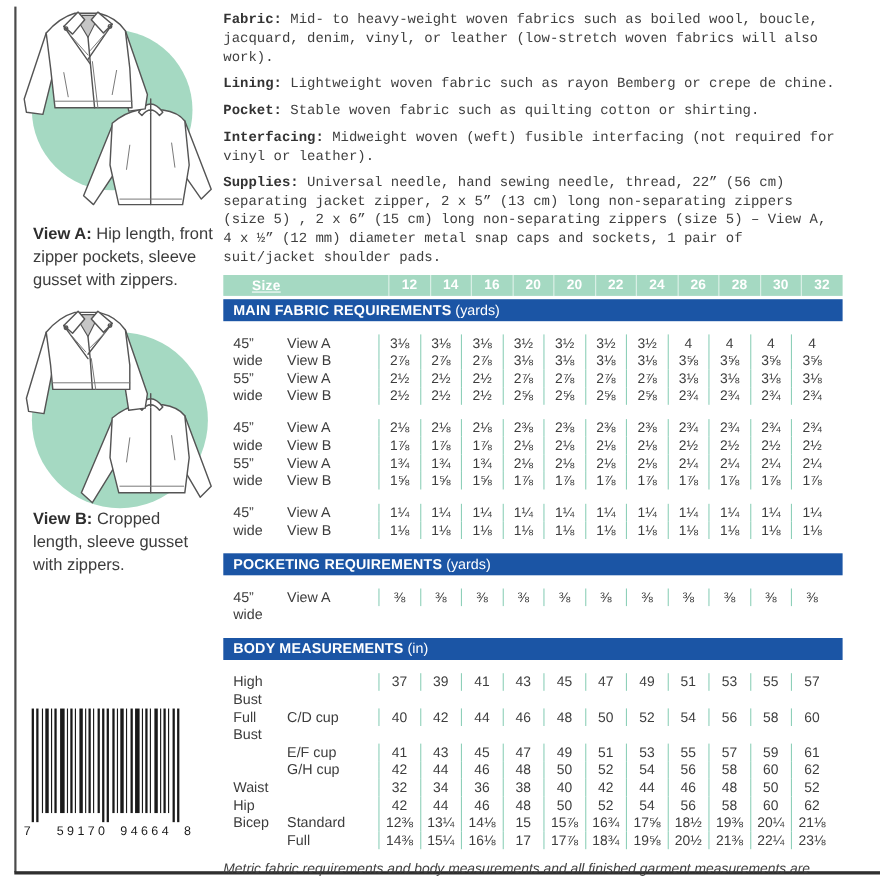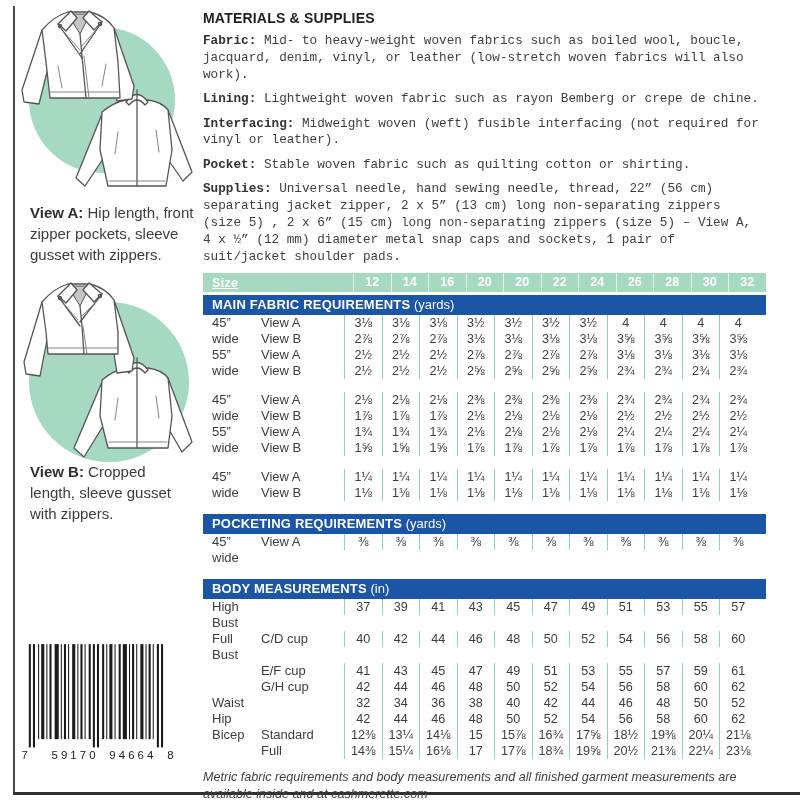--- a/index.html
+++ b/index.html
@@ -34,25 +34,25 @@
   .barcode-wrap text{font-family:"Liberation Sans","DejaVu Sans",sans-serif;font-size:11px;fill:#1a1a1a;}
 
   
   .right-col{position:absolute;left:203px;top:10px;width:563px;}
   .mat-title{font-size:14px;font-weight:bold;color:#1f1f1f;letter-spacing:.2px;margin-bottom:7px;}
   .mat-item{font-size:12.7px;line-height:1.33;margin-bottom:7.5px;color:#3f3f3f;font-family:Liberation Mono, monospace;}
   .mat-item .mat-label{font-weight:bold;color:#333;}
 
   .tables-area{margin-top:6px;}
   .size-bar{display:flex;height:19px;background:var(--mint);color:#fff;font-weight:bold;font-size:12.5px;align-items:center;}
-  .size-label{width:150px;padding-left:9px;letter-spacing:.3px;text-decoration:underline;}
+  .size-label{width:150px;padding-left:26px;letter-spacing:.3px;text-decoration:underline;}
   .size-cell{width:37.5px;text-align:center;border-left:1px solid rgba(255,255,255,.65);line-height:19px;}
 
   .tbl-section{margin-top:3px;}
-  .sec-header{background:var(--blue);color:#fff;height:20px;line-height:20px;padding-left:9px;font-size:13px;margin-bottom:0;}
+  .sec-header{background:var(--blue);color:#fff;height:20px;line-height:20px;padding-left:9px;font-size:13px;margin-bottom:12px;}
   .sec-title{font-weight:bold;letter-spacing:.2px;}
   .sec-unit{font-weight:normal;}
   .tbl-section + .tbl-section{margin-top:13px;}
   .trow{display:flex;align-items:flex-start;}
   .trow .c1{width:58px;padding-left:9px;font-size:13px;line-height:16px;white-space:pre-line;}
   .trow .c2{width:83px;font-size:13px;line-height:16px;}
   .trow .vcell{width:37.5px;text-align:center;font-size:12.6px;line-height:16px;border-left:1px solid var(--teal);}
 
   .metric-note{margin-top:10px;font-size:12.6px;line-height:1.35;font-style:italic;color:#3f3f3f;width:560px;}
 
@@ -173,26 +173,25 @@
       <rect x="132" y="4" width="2" height="100" fill="#1a1a1a"></rect>
       <rect x="136" y="4" width="2" height="100" fill="#1a1a1a"></rect>
     </g>
   <text x="1" y="115">7</text>
   <text x="30" y="115" letter-spacing="3">59170</text>
   <text x="86" y="115" letter-spacing="3">94664</text>
   <text x="142" y="115">8</text>
 </svg>
 
 <div class="right-col">
-  <div class="mat-title">MATERIALS &amp; SUPPLIES</div>
   <div id="materials-list">
       <div class="mat-item"><span class="mat-label">Fabric:</span><span class="mat-text"> Mid- to heavy-weight woven fabrics such as boiled wool, boucle, jacquard, denim, vinyl, or leather (low-stretch woven fabrics will also work).</span></div>
       <div class="mat-item"><span class="mat-label">Lining:</span><span class="mat-text"> Lightweight woven fabric such as rayon Bemberg or crepe de chine.</span></div>
+      <div class="mat-item"><span class="mat-label">Pocket:</span><span class="mat-text"> Stable woven fabric such as quilting cotton or shirting.</span></div>
       <div class="mat-item"><span class="mat-label">Interfacing:</span><span class="mat-text"> Midweight woven (weft) fusible interfacing (not required for vinyl or leather).</span></div>
-      <div class="mat-item"><span class="mat-label">Pocket:</span><span class="mat-text"> Stable woven fabric such as quilting cotton or shirting.</span></div>
       <div class="mat-item"><span class="mat-label">Supplies:</span><span class="mat-text"> Universal needle, hand sewing needle, thread, 22” (56 cm) separating jacket zipper, 2 x 5” (13 cm) long non-separating zippers (size 5) , 2 x 6” (15 cm) long non-separating zippers (size 5) – View A, 4 x ½” (12 mm) diameter metal snap caps and sockets, 1 pair of suit/jacket shoulder pads.</span></div>
     </div>
 
   <div class="tables-area">
     <div class="size-bar">
       <span class="size-label">Size</span>
       <span style="display:flex" id="size-cells">
           <span class="size-cell">12</span>
           <span class="size-cell">14</span>
           <span class="size-cell">16</span>

